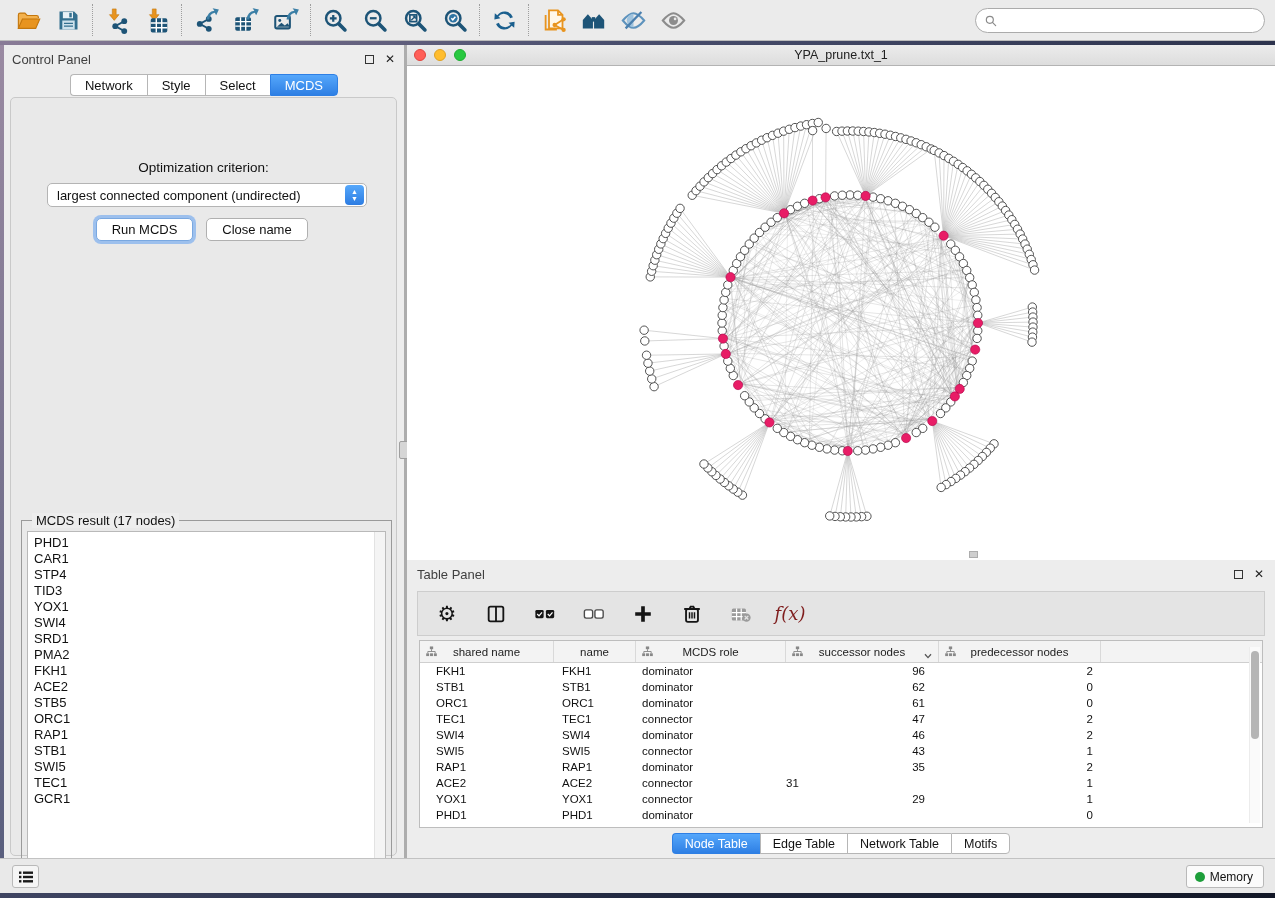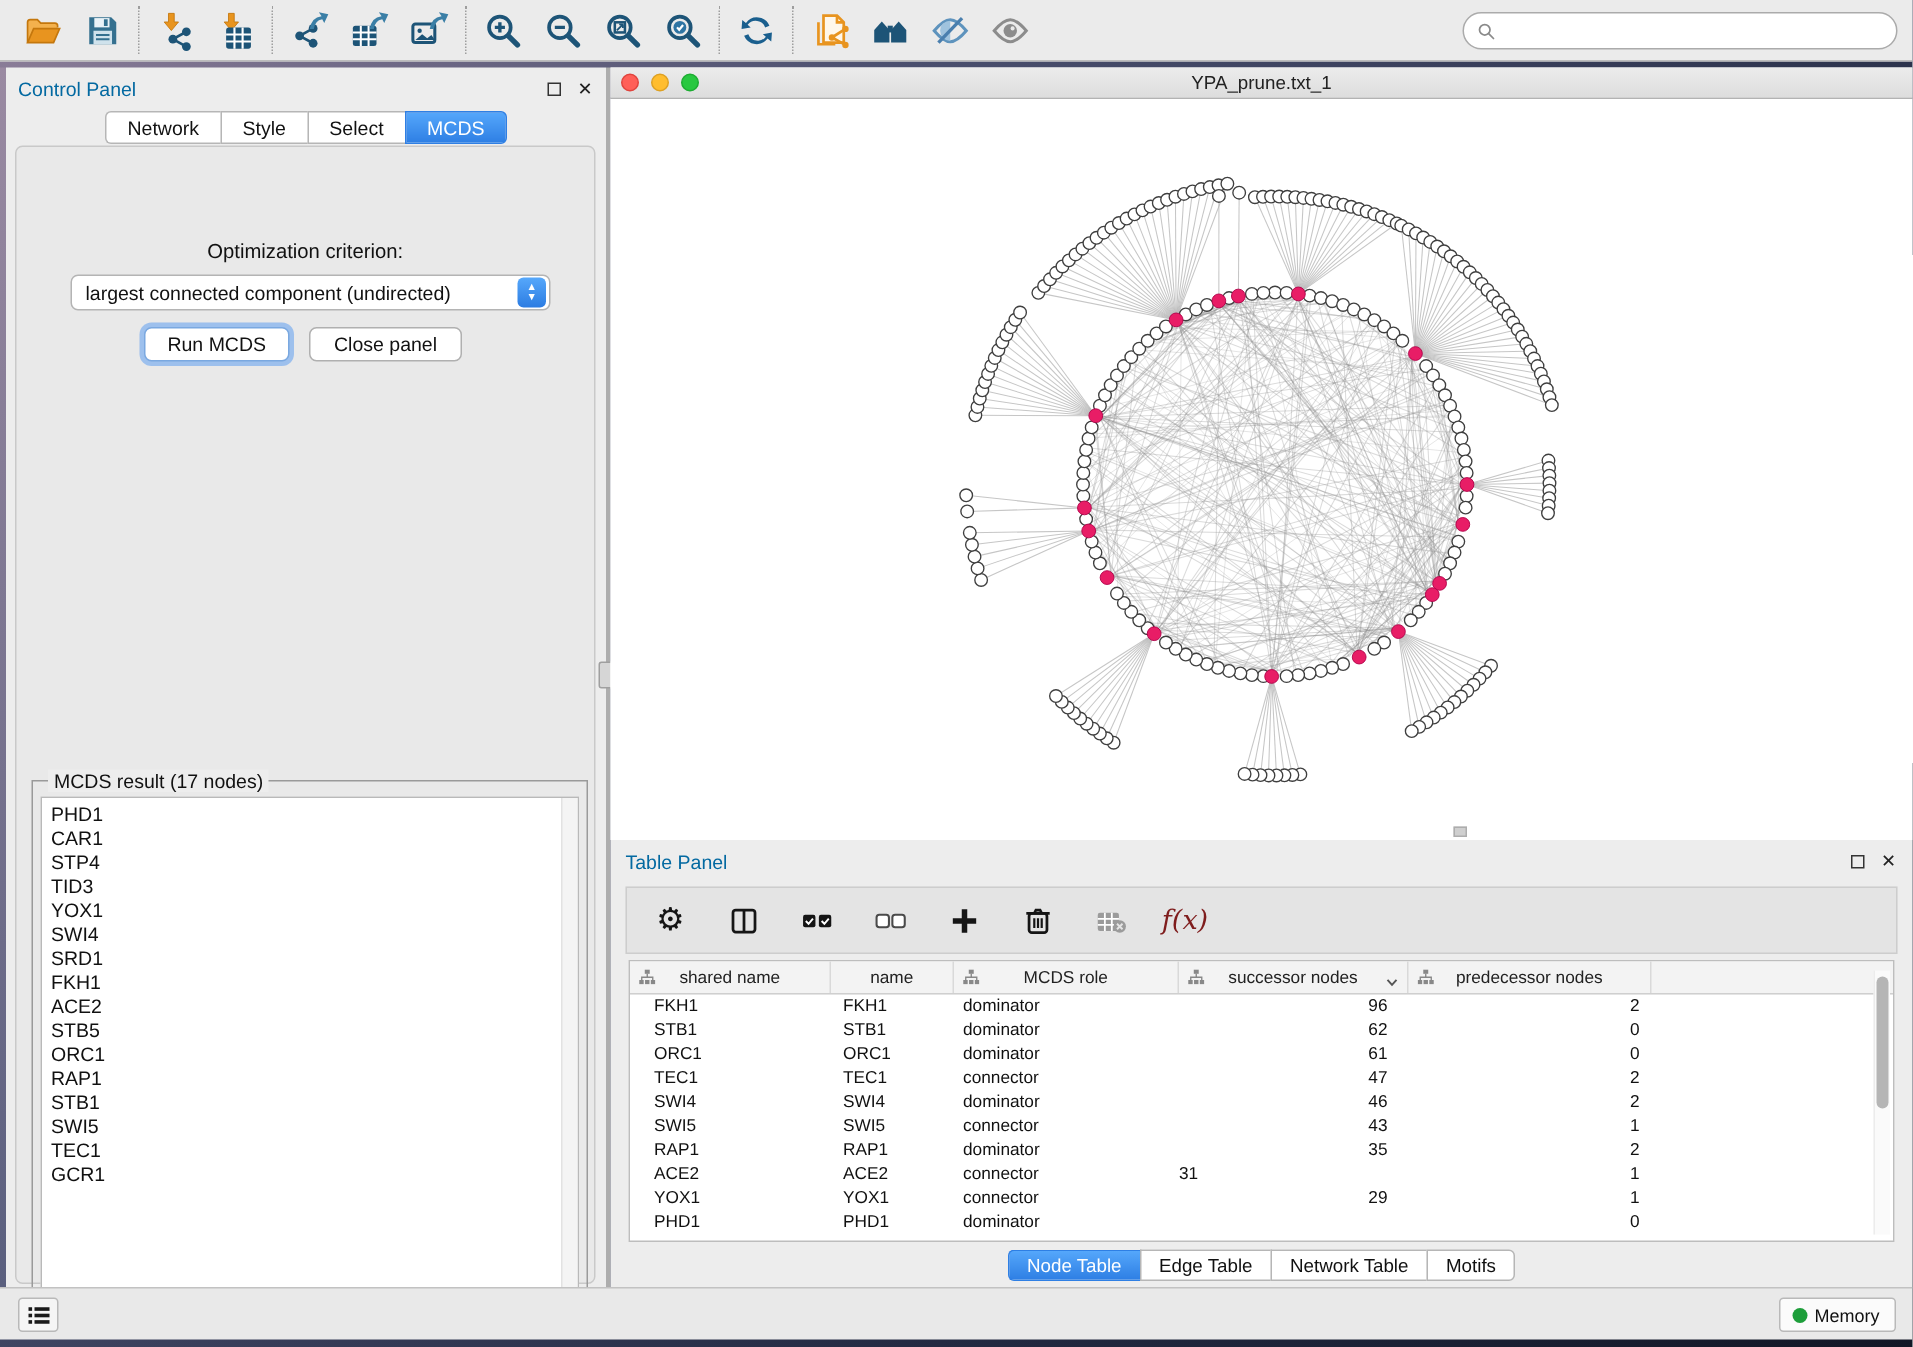--- a/index.html
+++ b/index.html
@@ -18,21 +18,21 @@
   .tb-btn svg { width:27px; height:27px; }
   .tb-sep { width:1px; height:32px; margin:0 4px; border-left:1px dotted #9e9e9e; }
   .searchbox { position:absolute; right:10px; top:8px; width:290px; height:25px; background:#fff;
     border:1px solid #ababab; border-radius:13px; display:flex; align-items:center; padding-left:8px; }
   .searchbox svg { width:14px; height:14px; }
 
   
   .left-strip { left:0; top:45px; width:4px; height:813px; background:linear-gradient(#9a8aa2,#5a5f7e); }
   .control-panel { left:4px; top:45px; width:400px; height:813px; background:#ededed; }
   .panel-head { height:24px; display:flex; align-items:center; padding:0 8px; }
-  .panel-title { font-size:13px; color:#0369a1; flex:1; padding-top:4px;}
+  .panel-title { font-size:13px; color:#404040; flex:1; padding-top:4px;}
   .win-mini { display:flex; gap:9px; padding-top:4px; }
   .win-mini .wb { width:12px; height:12px; display:flex; align-items:center; justify-content:center; font-size:12px; color:#222; }
   .float-sq { width:9px; height:9px; border:1.6px solid #333; }
   .cp-tabs { position:absolute; left:0; top:29px; width:100%; display:flex; justify-content:center; }
   .cp-tab { height:22px; padding:0 14px; font-size:13px; background:#fff; border:1px solid #b6b6b6;
     border-right:none; display:flex; align-items:center; color:#111; }
   .cp-tab:first-child { border-radius:4px 0 0 4px; }
   .cp-tab:last-child { border-right:1px solid #b6b6b6; border-radius:0 4px 4px 0; }
   .cp-tab.sel { background:linear-gradient(#55a7fb,#2e7fe4); color:#fff; border-color:#2e7fe4; }
   .cp-inner { position:absolute; left:6px; top:52px; width:387px; height:759px;
@@ -275,31 +275,32 @@
   <div class="cp-inner">
     <div class="opt-label">Optimization criterion:</div>
     <div class="dropdown">
       <div class="dd-text">largest connected component (undirected)</div>
       <div class="dd-step">
           <span>▲</span>
           <span>▼</span>
         </div>
     </div>
     <div class="btn focused" style="left:85px; top:120px; width:97px;">Run MCDS</div>
-    <div class="btn" style="left:195px; top:120px; width:102px;">Close panel</div>
+    <div class="btn" style="left:195px; top:120px; width:102px;">Close name</div>
     <div class="groupbox">
       <div class="group-label">MCDS result (17 nodes)</div>
       <div class="mcds-list" id="mcds-list">
           <div>PHD1</div>
           <div>CAR1</div>
           <div>STP4</div>
           <div>TID3</div>
           <div>YOX1</div>
           <div>SWI4</div>
           <div>SRD1</div>
+          <div>PMA2</div>
           <div>FKH1</div>
           <div>ACE2</div>
           <div>STB5</div>
           <div>ORC1</div>
           <div>RAP1</div>
           <div>STB1</div>
           <div>SWI5</div>
           <div>TEC1</div>
           <div>GCR1</div>
         </div>

